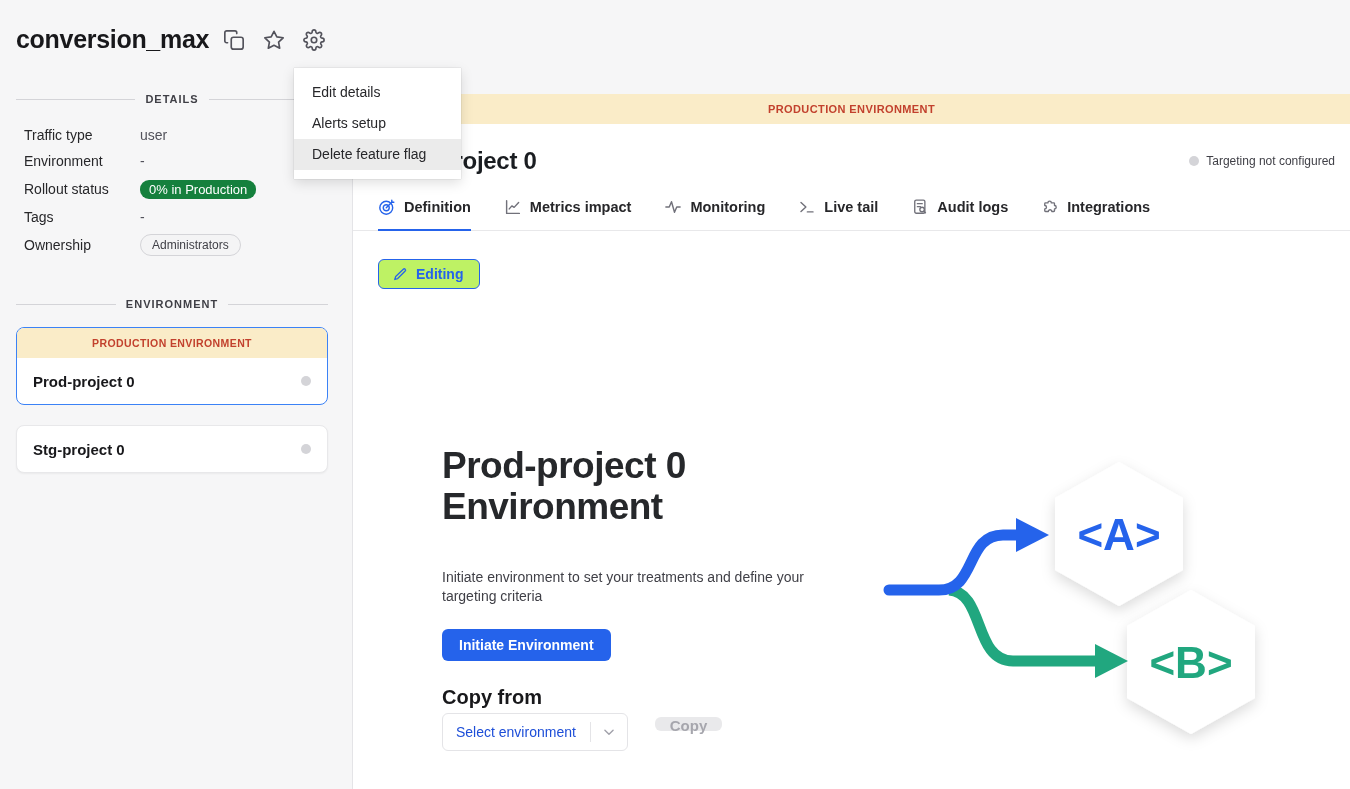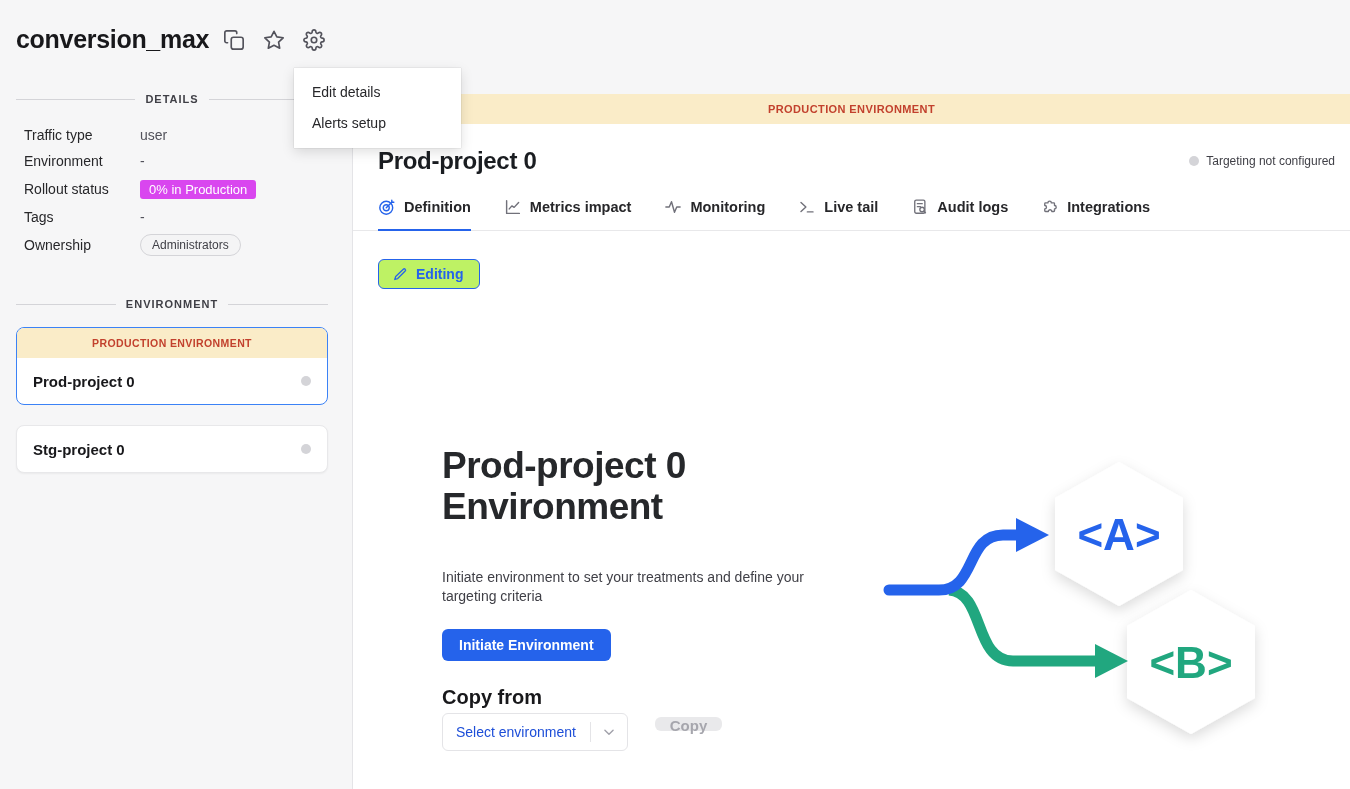--- a/index.html
+++ b/index.html
@@ -45,22 +45,22 @@
   }
   .details-header { position:absolute; top:-1px; left:16px; right:24px; }
   .env-header { position:absolute; top:204px; left:16px; right:24px; }
 
   .details-rows { position:absolute; top:28px; left:24px; right:0; }
   .detail-row { display:flex; align-items:center; min-height:26px; }
   .detail-row.tall { min-height:30px; }
   .detail-label { width:116px; font-size:14px; color:#27272a; }
   .detail-value { font-size:14px; color:#52525b; }
   .rollout-badge {
-    background:#d946ef; color:#fff; font-size:13px;
-    padding:2px 9px; border-radius:3px;
+    background:#15803d; color:#fff; font-size:13px;
+    padding:2px 9px; border-radius:9px;
   }
   .owner-pill {
     background:#f4f4f5; border:1px solid #d4d4d8; border-radius:999px;
     font-size:12px; color:#3f3f46; padding:3px 11px;
   }
 
   .env-cards { position:absolute; top:233px; left:16px; width:312px; }
   .env-card {
     background:#fff; border-radius:8px; overflow:hidden; cursor:pointer;
   }
@@ -177,20 +177,21 @@
         <circle cx="12" cy="12" r="3"></circle>
         <path d="M19.4 15a1.65 1.65 0 0 0 .33 1.82l.06.06a2 2 0 0 1 0 2.83 2 2 0 0 1-2.83 0l-.06-.06a1.65 1.65 0 0 0-1.82-.33 1.65 1.65 0 0 0-1 1.51V21a2 2 0 0 1-2 2 2 2 0 0 1-2-2v-.09A1.65 1.65 0 0 0 9 19.4a1.65 1.65 0 0 0-1.82.33l-.06.06a2 2 0 0 1-2.83 0 2 2 0 0 1 0-2.83l.06-.06a1.65 1.65 0 0 0 .33-1.82 1.65 1.65 0 0 0-1.51-1H3a2 2 0 0 1-2-2 2 2 0 0 1 2-2h.09A1.65 1.65 0 0 0 4.6 9a1.65 1.65 0 0 0-.33-1.82l-.06-.06a2 2 0 0 1 0-2.83 2 2 0 0 1 2.83 0l.06.06a1.65 1.65 0 0 0 1.82.33H9a1.65 1.65 0 0 0 1-1.51V3a2 2 0 0 1 2-2 2 2 0 0 1 2 2v.09a1.65 1.65 0 0 0 1 1.51 1.65 1.65 0 0 0 1.82-.33l.06-.06a2 2 0 0 1 2.83 0 2 2 0 0 1 0 2.83l-.06.06a1.65 1.65 0 0 0-.33 1.82V9a1.65 1.65 0 0 0 1.51 1H21a2 2 0 0 1 2 2 2 2 0 0 1-2 2h-.09a1.65 1.65 0 0 0-1.51 1z"></path>
       </svg>
     </span>
   </button>
 </div>
 
 <div class="menu">
   <div class="menu-item">Edit details</div>
   <div class="menu-item">Alerts setup</div>
+  <div class="menu-item hovered">Delete feature flag</div>
 </div>
 
 <div class="sidebar">
 
   <div class="section-header details-header">
     <span>DETAILS</span>
   </div>
 
   <div class="details-rows">
     <div class="detail-row">

